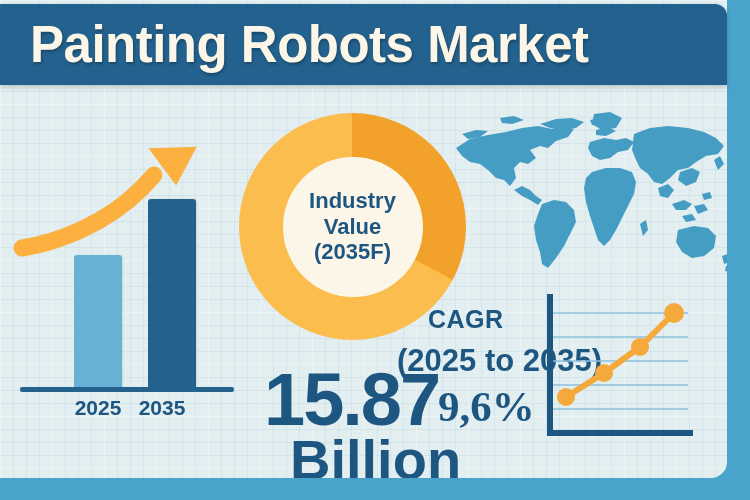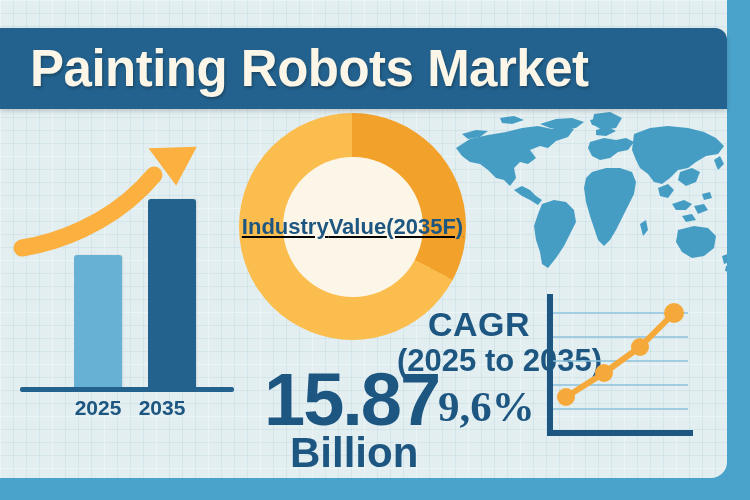--- a/index.html
+++ b/index.html
@@ -36,21 +36,21 @@
       linear-gradient(to right, rgba(168,205,222,0.25) 1px, transparent 1px),
       linear-gradient(to bottom, rgba(168,205,222,0.25) 1px, transparent 1px);
     background-size: 52px 52px, 52px 52px, 13px 13px, 13px 13px;
     pointer-events: none;
   }
 
   
   .banner {
     position: absolute;
     left: 0;
-    top: 28px;
+    top: 4px;
     width: 727px;
     height: 81px;
     background: #23628e;
     border-top-right-radius: 12px;
     box-shadow: 0 2px 5px rgba(0,0,0,0.18);
     display: flex;
     align-items: center;
   }
   .banner-title {
     color: #fbf6e7;
@@ -103,23 +103,23 @@
         #fbbd4e 118deg 360deg);
   }
   .donut-hole {
     position: absolute;
     left: 50%; top: 50%;
     transform: translate(-50%, -50%);
     width: 140px; height: 140px;
     border-radius: 50%;
     background: #fcf6e8;
     display: flex;
+    flex-direction: column;
     align-items: center;
     justify-content: center;
-    text-decoration: underline;
   }
   .donut-line {
     font-size: 22px;
     font-weight: bold;
     color: #1d5680;
     line-height: 1.18;
     text-align: center;
   }
 
   
@@ -127,21 +127,21 @@
     position: absolute;
     left: 444px; top: 106px;
     width: 290px; height: 190px;
   }
   .map svg { width: 100%; height: 100%; display: block; }
 
   
   .cagr-title {
     position: absolute;
     left: 428px; top: 305px;
-    font-size: 34px;
+    font-size: 25px;
     font-weight: bold;
     color: #1d5680;
     letter-spacing: 0.5px;
     text-align: center;
   }
   .cagr-period {
     position: absolute;
     left: 397px; top: 343px;
     font-size: 31px;
     font-weight: bold;
@@ -162,21 +162,21 @@
     left: 264px; top: 363px;
     font-size: 74px;
     font-weight: bold;
     color: #1d5680;
     letter-spacing: -2px;
     line-height: 1;
   }
   .big-unit {
     position: absolute;
     left: 290px; top: 432px;
-    font-size: 42px;
+    font-size: 56px;
     font-weight: bold;
     color: #1d5680;
     line-height: 1;
   }
 
   
   .linechart {
     position: absolute;
     left: 540px; top: 285px;
     width: 180px; height: 160px;

